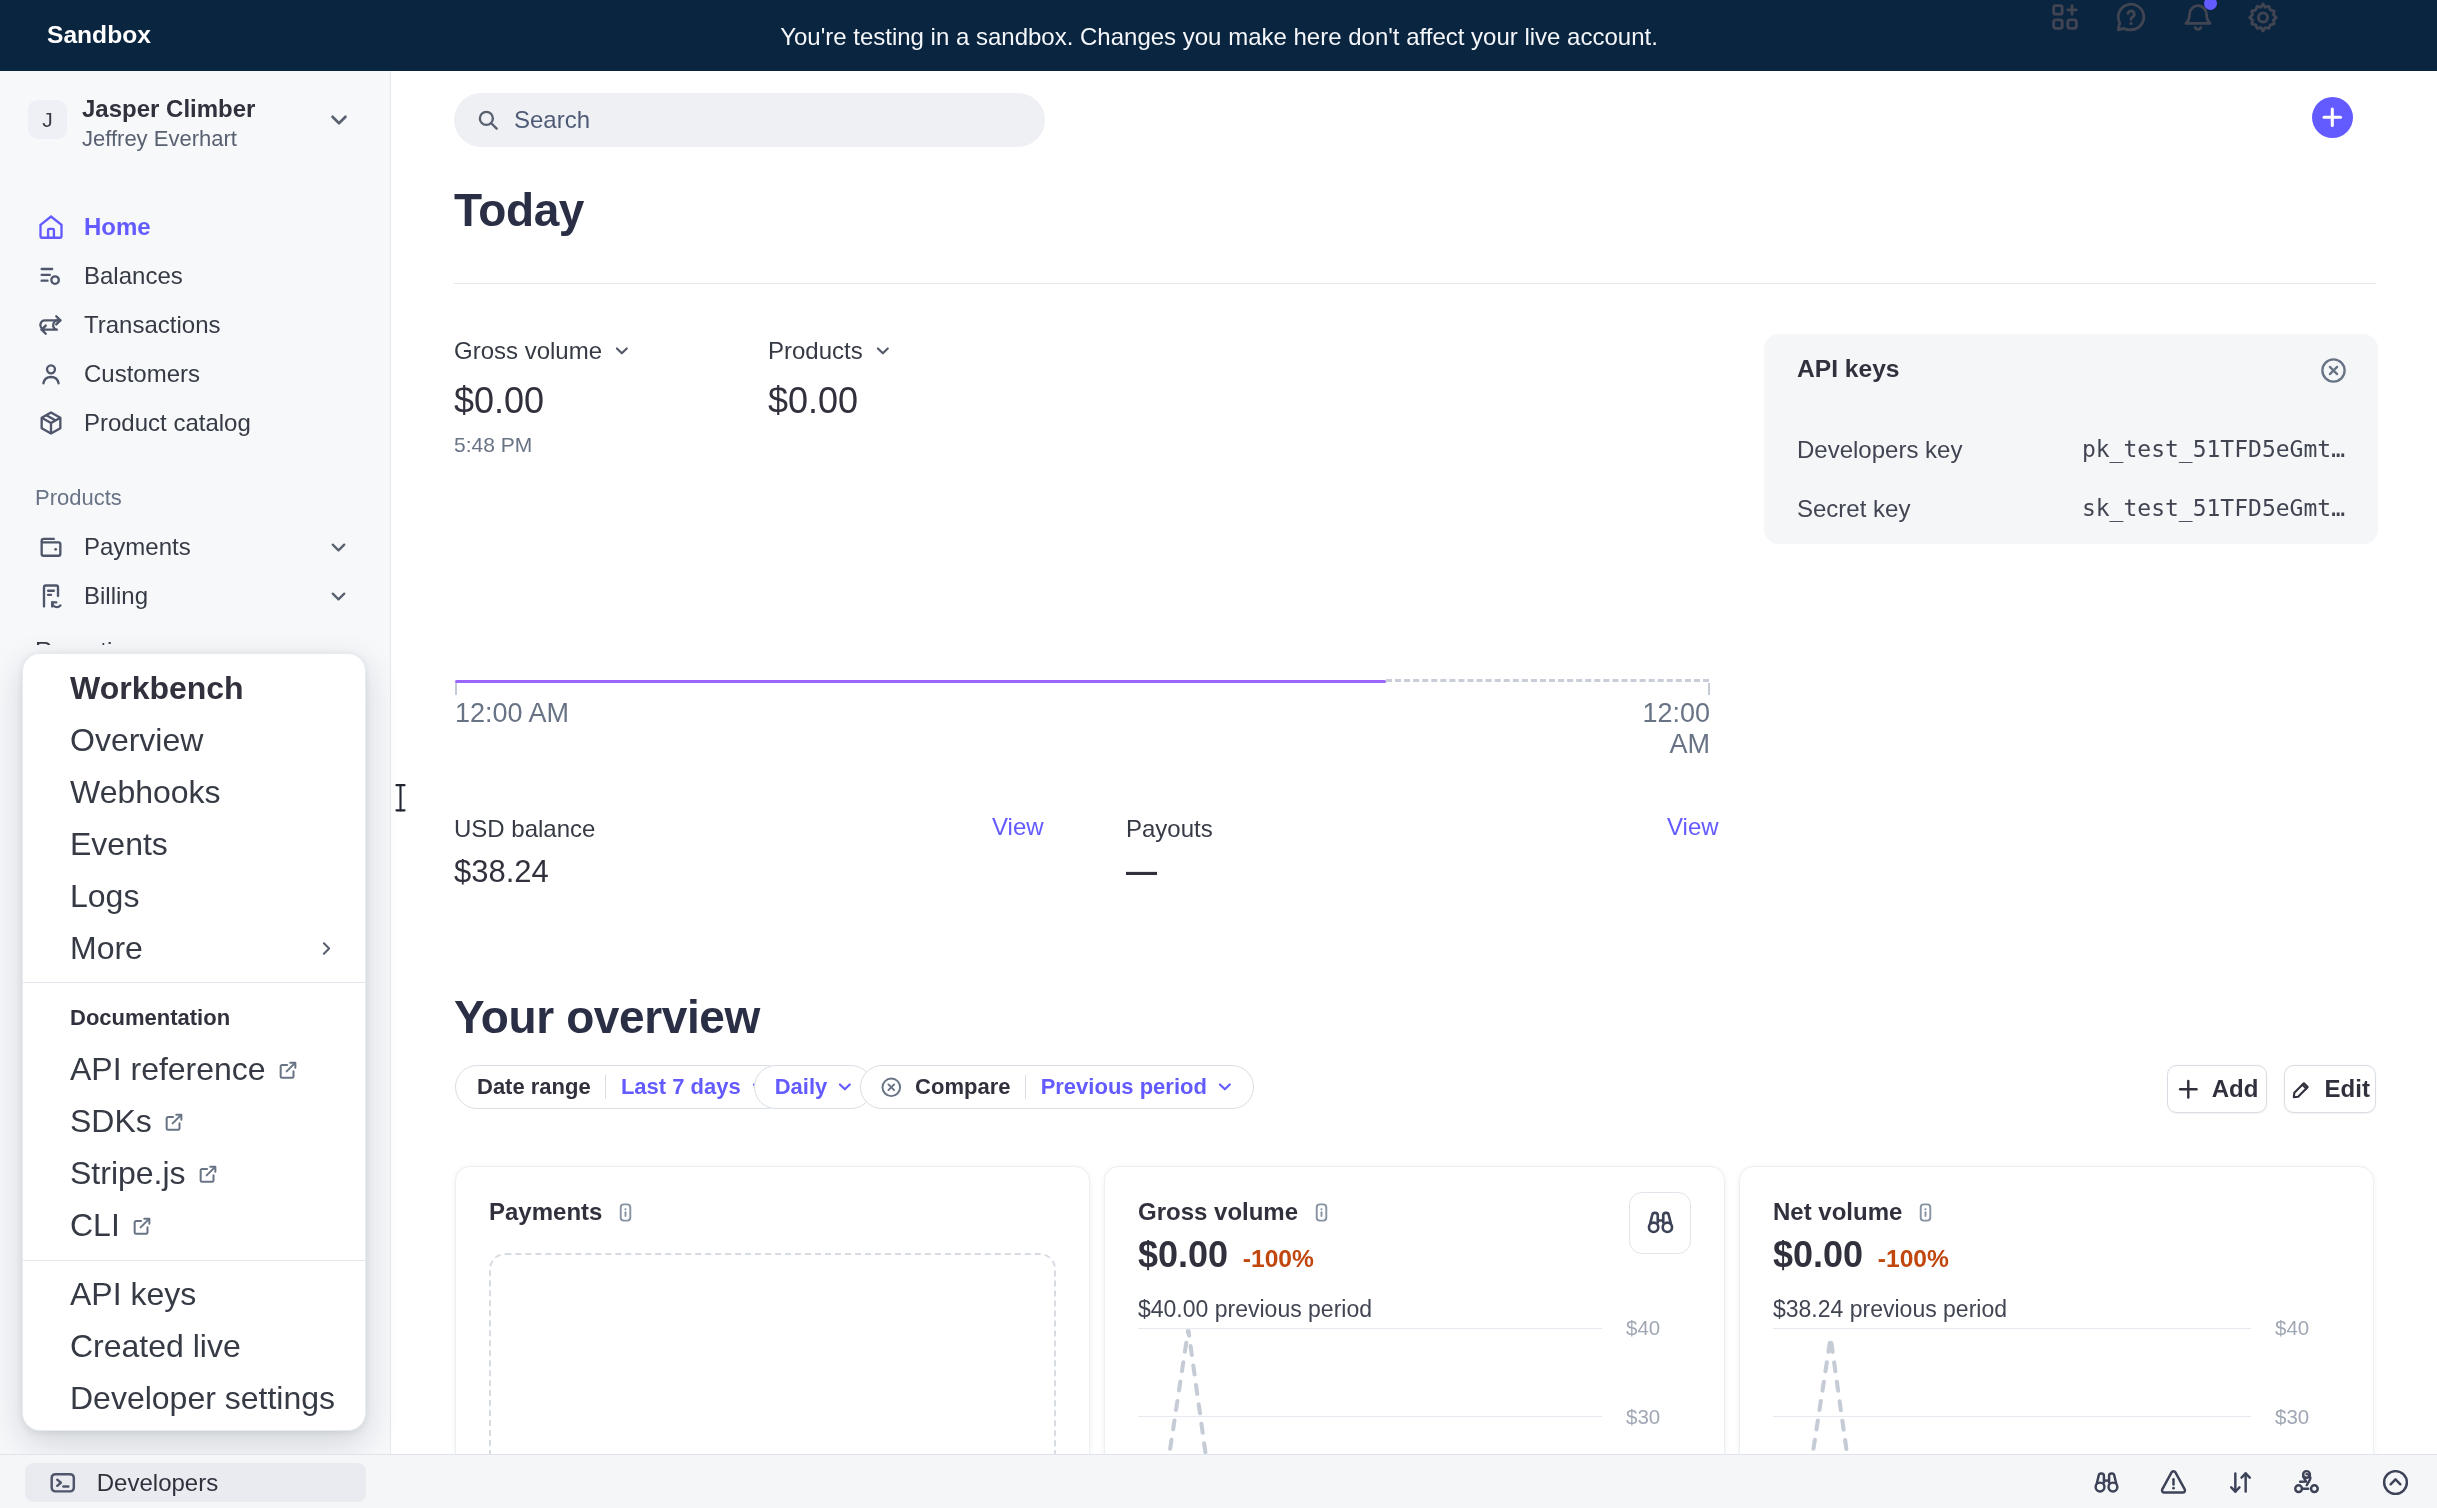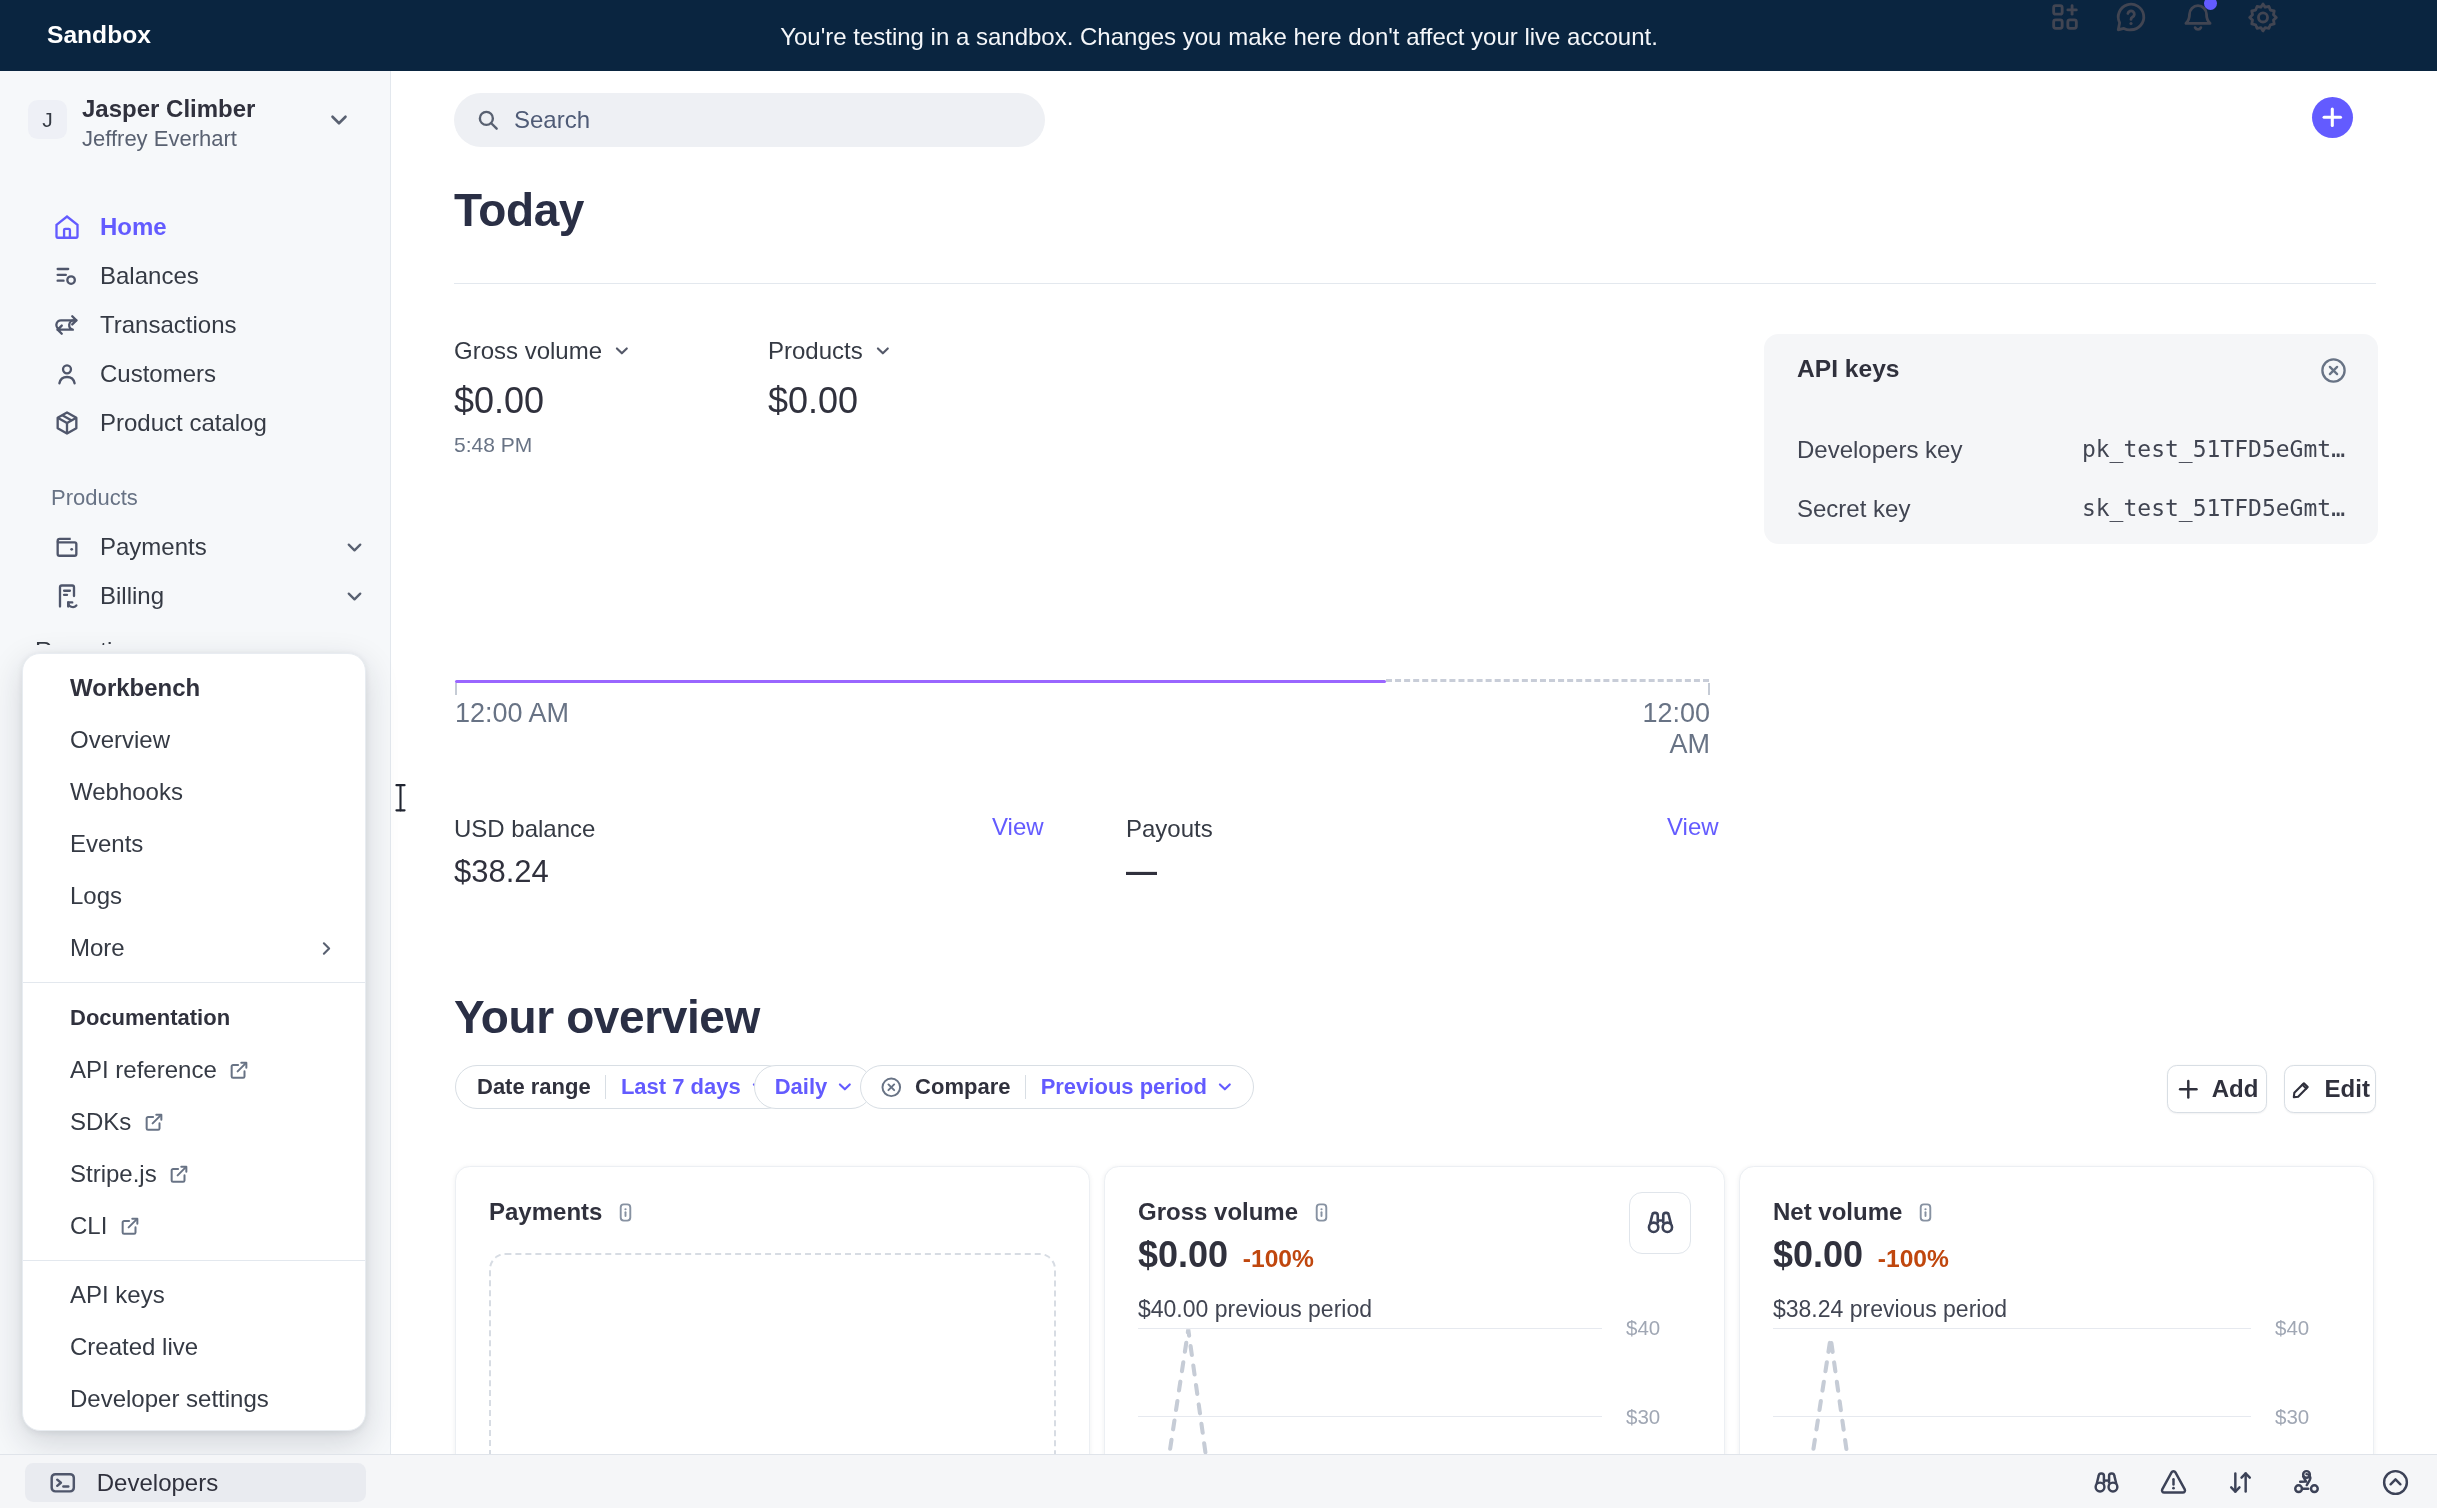--- a/index.html
+++ b/index.html
@@ -18,38 +18,38 @@
   
   .sidebar { position:absolute; left:0; top:71px; width:391px; height:1383px;
              background:#f6f8fa; border-right:0.8px solid #e3e8ee; }
   .account { position:absolute; left:0; top:14.7px; width:391px; height:90px; }
   .avatar { position:absolute; left:28px; top:14.7px; width:39px; height:39px; border-radius:9.8px;
             background:#eef0f6; color:#353a44; font-size:21px; display:flex; align-items:center; justify-content:center; }
   .acct-name { position:absolute; left:82px; top:9px; font-size:24px; font-weight:700; color:#30313d; }
   .acct-sub  { position:absolute; left:82px; top:40px; font-size:22px; color:#596171; }
   .acct-chev { position:absolute; left:326px; top:21px; color:#596171; }
 
-  .nav { position:absolute; left:16px; top:131px; width:391px; }
+  .nav { position:absolute; left:0; top:131px; width:391px; }
   .nav-item { position:relative; height:49px; display:flex; align-items:center; padding-left:37px; gap:19px;
               font-size:24px; color:#353a44; cursor:pointer; }
   .nav-item .nicon { color:#4f566b; width:28px; height:28px; }
   .nav-item.active { color:#635bff; font-weight:700; }
   .nav-item.active .nicon { color:#635bff; }
   .section-label { padding:38px 0 11.5px 35px; font-size:22px; color:#687385; }
   .chev-right-slot { position:absolute; right:41px; color:#596171; }
   .partial-item { position:absolute; left:35px; top:566px; width:139px; height:8.2px; overflow:hidden;
                   font-size:24px; color:#353a44; }
 
   
   .dev-menu { position:absolute; left:22px; top:653px; width:344px; height:778px; background:#ffffff;
               border:0.8px solid #e8ecf1; border-radius:18px; z-index:30;
               box-shadow:0 11.5px 34px rgba(26,34,49,.16), 0 1.6px 6.6px rgba(26,34,49,.08);
               padding-top:8.2px; }
   .menu-item { height:52px; display:flex; align-items:center; padding:0 28px 0 47px;
-               font-size:24px; color:#353a44; cursor:pointer; }
+               font-size:32px; color:#353a44; cursor:pointer; }
   .menu-item.hdr { font-weight:700; color:#30313d; cursor:default; }
   .menu-item.hdr-sm { font-weight:700; font-size:22px; color:#30313d; cursor:default; }
   .menu-item .grow { flex:1; }
   .menu-divider { border-top:0.8px solid #e3e8ee; margin:8.2px 0; }
   .ext-icon { margin-left:11.5px; color:#687385; }
   .menu-chev { color:#596171; }
 
   
   .bottombar { position:absolute; left:0; top:1454px; width:2438px; height:55px; background:#f5f6f8;
                border-top:0.8px solid #e0e4ea; z-index:40; }

